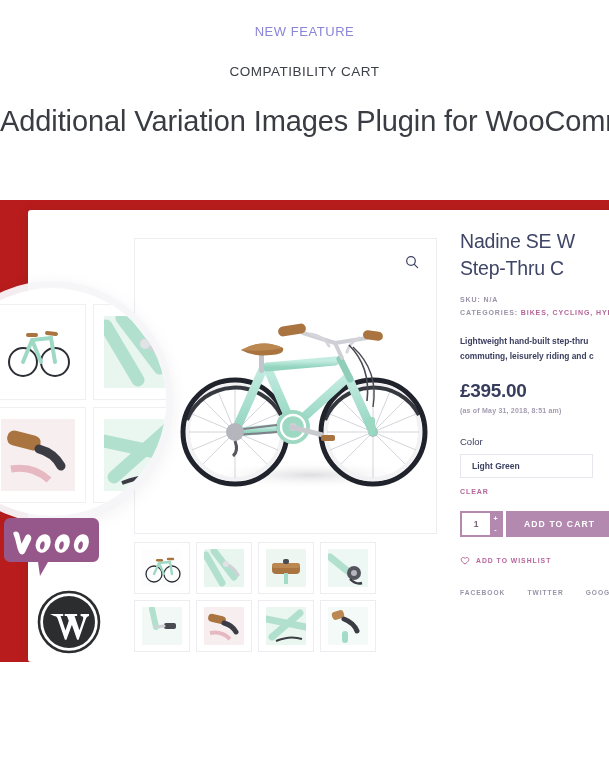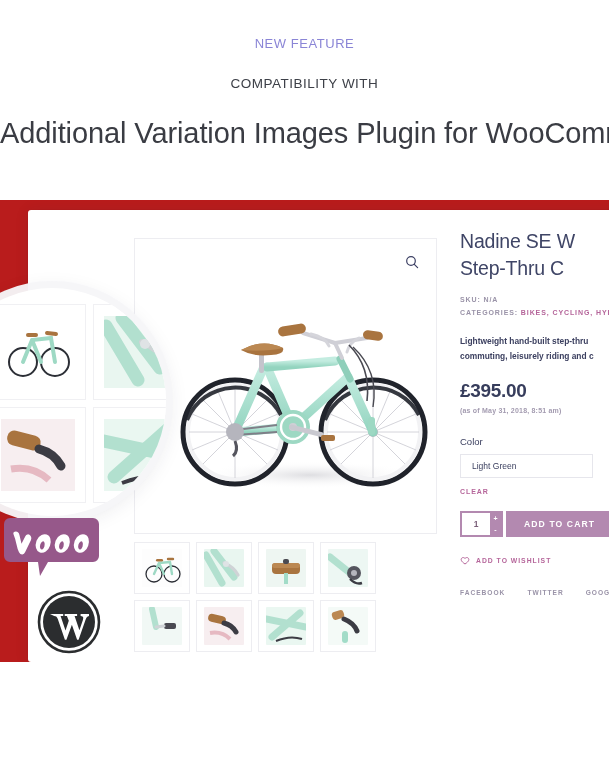--- a/index.html
+++ b/index.html
@@ -7,21 +7,21 @@
     width: 609px;
     height: 763px;
     background: #ffffff;
     font-family: "Liberation Sans", sans-serif;
     overflow: hidden;
   }
 
   .page { position: relative; width: 609px; height: 763px; background:#fff; }
 
   
-  .hdr { padding-top: 36px; text-align: center; }
+  .hdr { padding-top: 24px; text-align: center; }
   .eyebrow {
     font-size: 13px;
     letter-spacing: 0.55px;
     color: #8a85d6;
     font-weight: 400;
   }
   .subhead {
     margin-top: 25px;
     font-size: 13.5px;
     letter-spacing: 0.5px;
@@ -155,21 +155,21 @@
     margin-top: 22px;
     font-size: 9.5px; color: #3c4060; font-weight: 400;
   }
   .select-box {
     margin-top: 7px;
     width: 133px; height: 24px;
     border: 1px solid #e6e6ec;
     background:#fff;
     display:flex; align-items:center;
     padding-left: 11px;
-    font-size: 8.5px; font-weight: 400; color: #3c4060;
+    font-size: 8.5px; font-weight: 700; color: #3c4060;
   }
   .clear-link {
     margin-top: 10px;
     font-size: 7px; letter-spacing: 0.9px; font-weight: 700;
     color: #b5659a;
   }
   .cart-row { margin-top: 16px; display:flex; align-items: stretch; height: 26px; }
   .qty {
     display: flex; background: #b389b0; padding: 2px 2px 2px 2px;
   }
@@ -215,21 +215,21 @@
     width: 64px; height: 64px; z-index: 30;
   }
 </style>
 </head>
 <body>
 
 <div class="page">
 
   <div class="hdr">
     <div class="eyebrow">NEW FEATURE</div>
-    <div class="subhead">COMPATIBILITY WITH</div>
+    <div class="subhead">COMPATIBILITY CART</div>
     <h1 class="bigtitle">Additional Variation Images Plugin for WooCommerce</h1>
   </div>
 
   <div class="shot">
     <div class="shot-inner">
 
       <div class="gallery">
 
         <div class="main-image-frame">
           <span class="zoom-icon">

